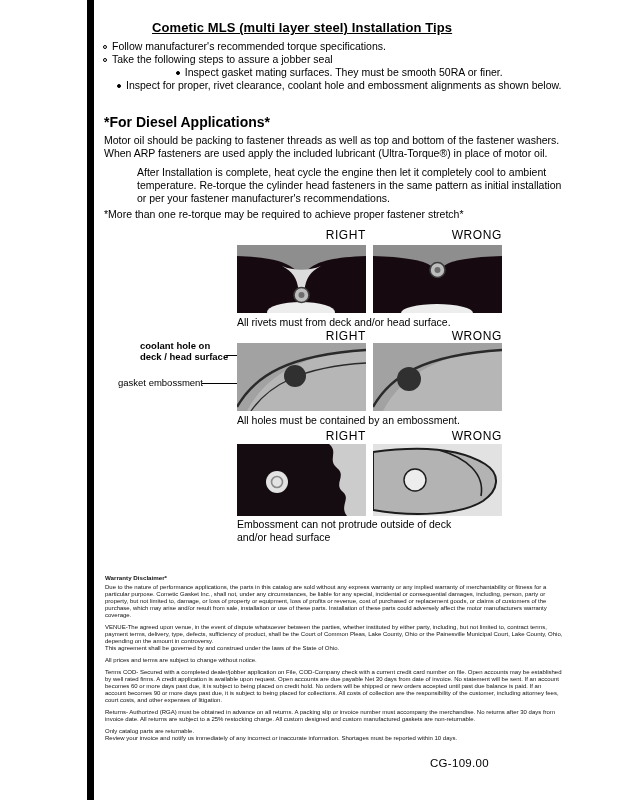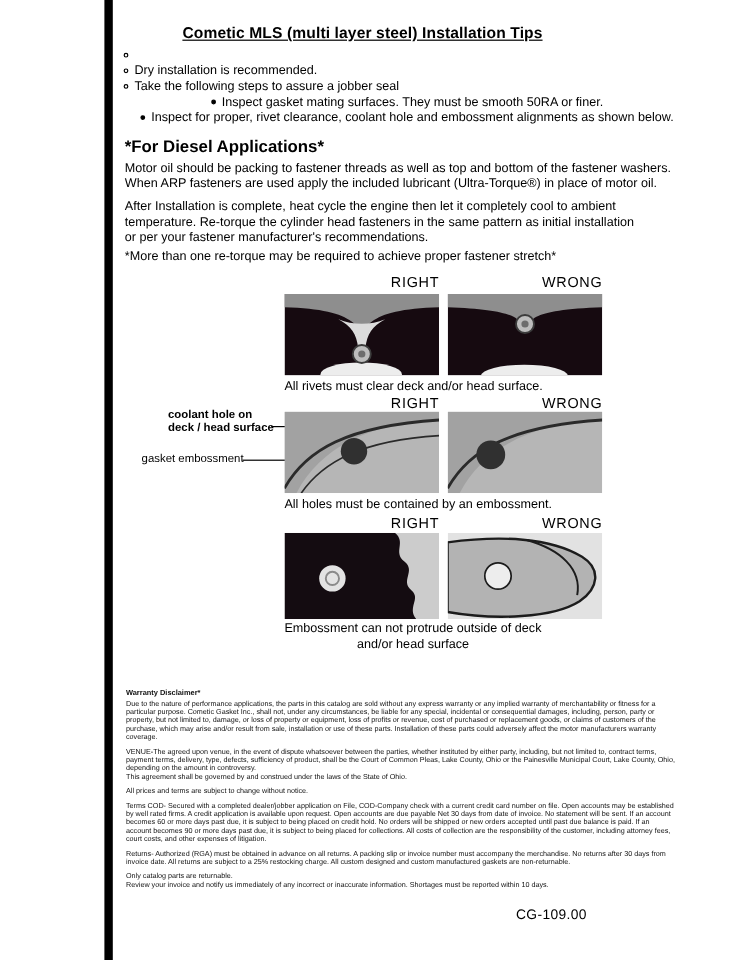--- a/index.html
+++ b/index.html
@@ -29,42 +29,42 @@
   .mk {
     display:inline-block; width:4px; height:4px;
     border:1px solid #000; border-radius:50%;
     margin-right:5px; vertical-align:1px;
   }
   .mk.filled { background:#000; }
 
   .diesel-heading { left:104px; top:114px; font-size:14px; font-weight:bold; }
   .para { left:104px; width:460px; font-size:10.5px; line-height:13.2px; }
   .p1 { top:134px; }
-  .p2 { top:166px; }
+  .p2 { top:166px;margin-left:33px; }
   .p3 { top:208px; }
 
   .lbl { width:129px; text-align:right; font-size:12px; letter-spacing:0.6px; }
   .colL { left:237px; }
   .colR { left:373px; }
   .lbl.r1 { top:228px; }
   .lbl.r2 { top:329px; }
   .lbl.r3 { top:429px; }
 
   .diagram { width:129px; overflow:hidden; }
   .diagram svg { display:block; width:100%; height:100%; }
   .d68 { height:68px; }
   .d72 { height:72px; }
   .dr1 { top:245px; }
   .dr2 { top:343px; }
   .dr3 { top:444px; }
 
   .caption { left:237px; font-size:10.5px; line-height:13px; }
   .c1 { top:316px; }
   .c2 { top:414px;text-align:center; }
-  .c3 { top:518px;text-align:center; }
+  .c3 { top:518px; }
 
   .annotation { font-size:9.5px; line-height:11px; }
   .ann1 { left:140px; top:340px;font-weight:bold; }
   .ann2 { left:118px; top:377px; }
   .leader { height:1px; background:#000; }
   .leader1 { left:226px; top:355px; width:68px; }
   .leader2 { left:202px; top:383px; width:90px; }
 
   .legal { left:105px; top:574px; width:458px; font-size:6px; line-height:7px; color:#111; }
   .legal-heading { font-weight:bold; margin-bottom:3px; font-size:6.2px; }
@@ -73,22 +73,21 @@
   .footer-code { left:430px; top:757px; font-size:11.5px; letter-spacing:0.3px;text-align:center; }
 </style>
 </head>
 <body>
 
 <div class="abs left-bar"></div>
 
 <div class="abs title">Cometic MLS (multi layer steel) Installation Tips</div>
 
 <div class="abs tips">
-  <div class="tip-row"><span class="mk"></span></div>
-  <div class="tip-row"><span class="mk"></span><span>Dry installation is recommended.</span></div>
+  <div class="tip-row"><span class="mk"></span><span>Follow manufacturer's recommended torque specifications.</span></div>
   <div class="tip-row"><span class="mk"></span><span>Take the following steps to assure a jobber seal</span></div>
   <div class="tip-row sub"><span class="mk filled"></span><span>Inspect gasket mating surfaces.  They must be smooth 50RA or finer.</span></div>
   <div class="tip-row sub"><span class="mk filled"></span><span>Inspect for proper, rivet clearance, coolant hole and embossment alignments as shown below.</span></div>
 </div>
 
 <div class="abs diesel-heading">*For Diesel Applications*</div>
 <div class="abs para p1 pre">Motor oil should be packing to fastener threads as well as top and bottom of the fastener washers.
 When ARP fasteners are used apply the included lubricant (Ultra-Torque®) in place of motor oil.</div>
 <div class="abs para p2 pre">After Installation is complete, heat cycle the engine then let it completely cool to ambient
 temperature. Re-torque the cylinder head fasteners in the same pattern as initial installation
@@ -110,21 +109,21 @@
 </div>
 <div class="abs diagram d68 colR dr1">
   <svg viewBox="0 0 129 68" preserveAspectRatio="none">
     <rect width="129" height="68" fill="#160a10"></rect>
     <ellipse cx="64" cy="68" rx="36" ry="9" fill="#ededed"></ellipse>
     <path d="M0,0 H129 V11 C98,12 82,15 74,19 C70,21.5 67,24 64.5,24 C62,24 59,21.5 55,19 C47,15 31,12 0,11 Z" fill="#8e8e8e"></path>
     <circle cx="64.5" cy="25" r="7.5" fill="#bdbdbd" stroke="#3c3c3c" stroke-width="1.6"></circle>
     <circle cx="64.5" cy="25" r="3" fill="#6d6d6d"></circle>
   </svg>
 </div>
-<div class="abs caption c1">All rivets must clear deck and/or head surface.</div>
+<div class="abs caption c1">All rivets must from deck and/or head surface.</div>
 
 <div class="abs lbl colL r2">RIGHT</div>
 <div class="abs lbl colR r2">WRONG</div>
 
 <div class="abs annotation ann1 pre">coolant hole on
 deck / head surface</div>
 <div class="abs annotation ann2">gasket embossment</div>
 <div class="abs leader leader1"></div>
 <div class="abs leader leader2"></div>
 

